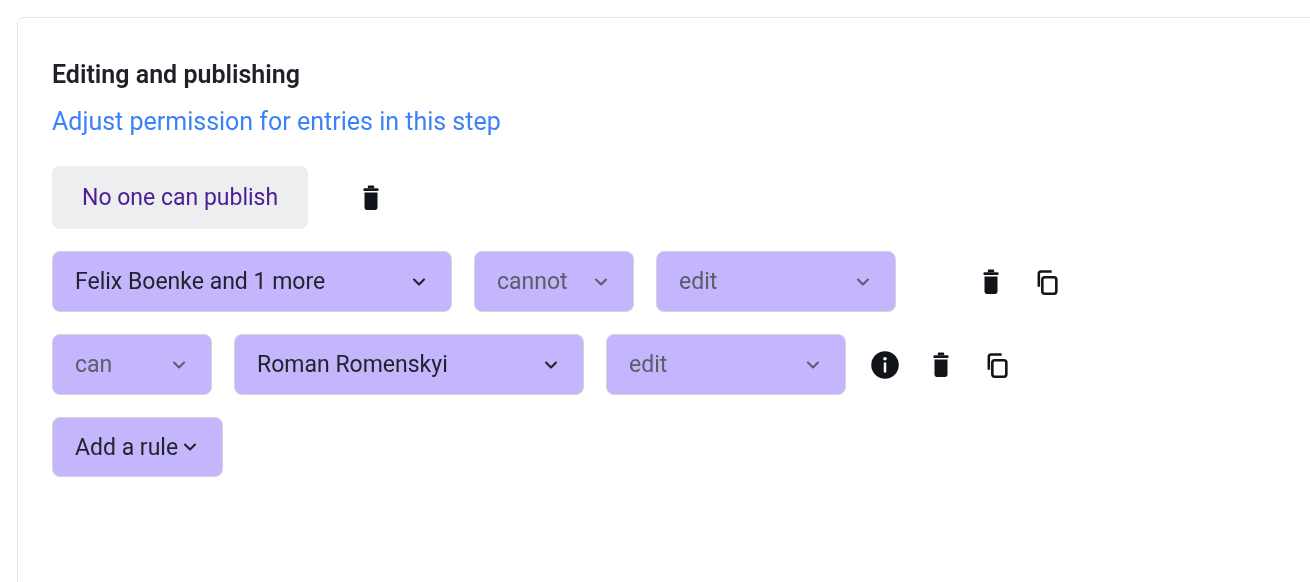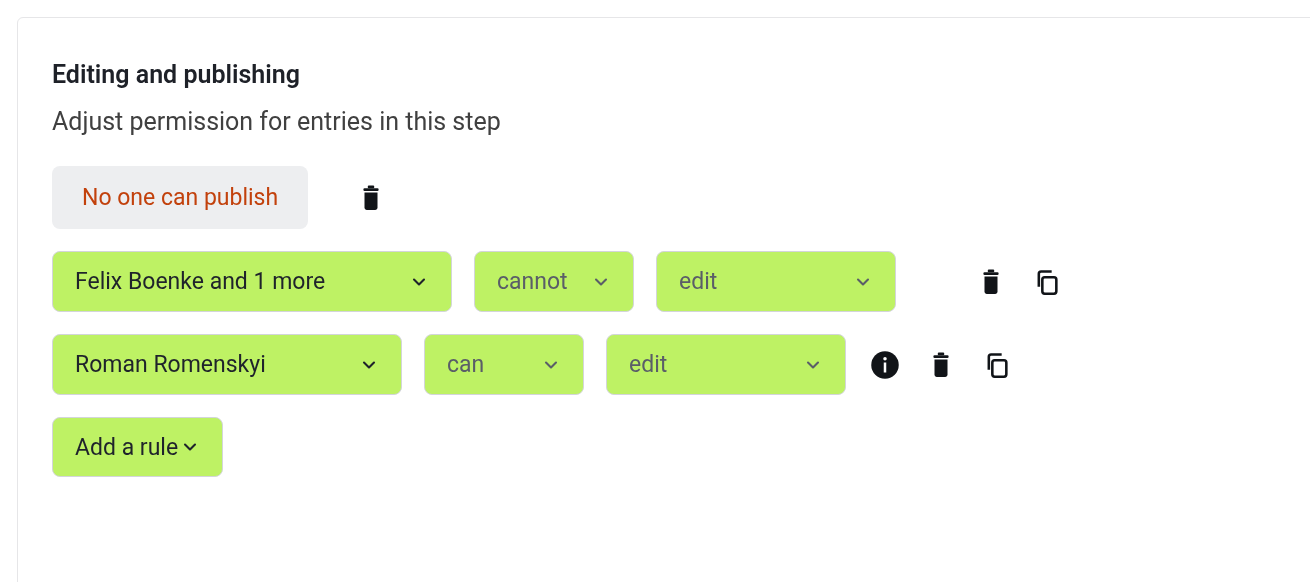--- a/index.html
+++ b/index.html
@@ -19,49 +19,49 @@
     }
     .section-title {
       font-size: 25px;
       font-weight: 600;
       color: #1e2128;
       margin-bottom: 18px;
     }
     .section-subtitle {
       font-size: 25px;
       font-weight: 400;
-      color: #404040;
+      color: #3b82f6;
       margin-bottom: 30px;
     }
     .row {
       display: flex;
       align-items: center;
       gap: 22px;
       margin-bottom: 22px;
     }
     .chip {
       background: #edeef0;
-      color: #c2410c;
+      color: #4c1d95;
       font-size: 23px;
       padding: 18px 30px;
       border-radius: 8px;
       display: inline-block;
     }
     .dropdown {
       border: 1px solid #d3d5da;
       border-radius: 8px;
       padding: 16px 22px;
       display: flex;
       align-items: center;
       justify-content: space-between;
       gap: 18px;
       font-size: 23px;
       color: #1f232b;
       cursor: pointer;
-      background: #bef264;
+      background: #c4b5fd;
       min-height: 60px;
     }
     .dropdown.muted { color: #5a5e68; }
     .dropdown.small-gap { gap: 2px; }
     .dropdown .label { white-space: nowrap; }
     .chev {
       width: 20px; height: 20px; flex-shrink: 0;
       display: inline-flex; align-items: center; justify-content: center;
     }
     .icon-btn {
@@ -129,32 +129,32 @@
     </div>
     <div class="icon-btn">
       <svg width="28" height="28" viewBox="0 0 24 24" fill="none" stroke="currentColor" stroke-width="2.2">
         <rect x="8" y="8" width="12" height="14" rx="2"></rect>
         <path d="M5 16 V5 a2 2 0 0 1 2 -2 h9"></path>
       </svg>
     </div>
   </div>
 
   <div class="row">
+    <div class="dropdown muted" style="min-width:160px;">
+      <span class="label">can</span>
+      <span class="chev">
+        <svg width="22" height="22" viewBox="0 0 24 24" fill="none" stroke="#5a5e68" stroke-width="2.5" stroke-linecap="round" stroke-linejoin="round">
+            <polyline points="6 9 12 15 18 9"></polyline>
+          </svg>
+      </span>
+    </div>
     <div class="dropdown" style="min-width:350px;">
       <span class="label">Roman Romenskyi</span>
       <span class="chev">
         <svg width="22" height="22" viewBox="0 0 24 24" fill="none" stroke="#1f232b" stroke-width="2.5" stroke-linecap="round" stroke-linejoin="round">
-            <polyline points="6 9 12 15 18 9"></polyline>
-          </svg>
-      </span>
-    </div>
-    <div class="dropdown muted" style="min-width:160px;">
-      <span class="label">can</span>
-      <span class="chev">
-        <svg width="22" height="22" viewBox="0 0 24 24" fill="none" stroke="#5a5e68" stroke-width="2.5" stroke-linecap="round" stroke-linejoin="round">
             <polyline points="6 9 12 15 18 9"></polyline>
           </svg>
       </span>
     </div>
     <div class="dropdown muted" style="min-width:240px;">
       <span class="label">edit</span>
       <span class="chev">
         <svg width="22" height="22" viewBox="0 0 24 24" fill="none" stroke="#5a5e68" stroke-width="2.5" stroke-linecap="round" stroke-linejoin="round">
             <polyline points="6 9 12 15 18 9"></polyline>
           </svg>

